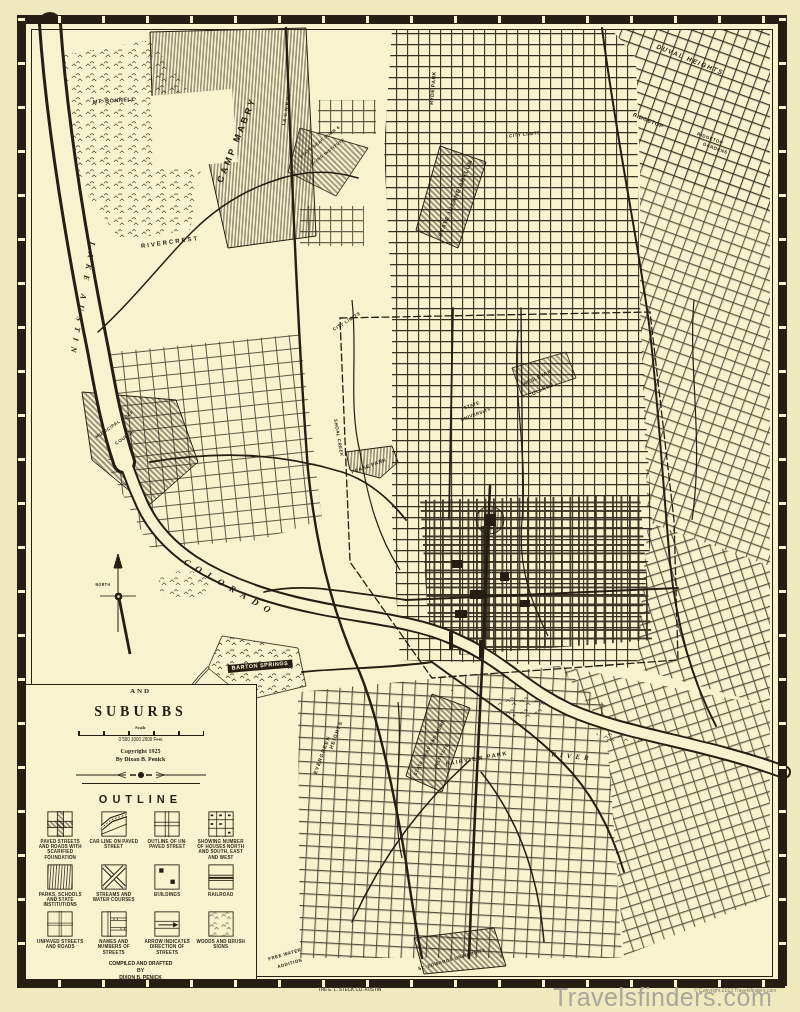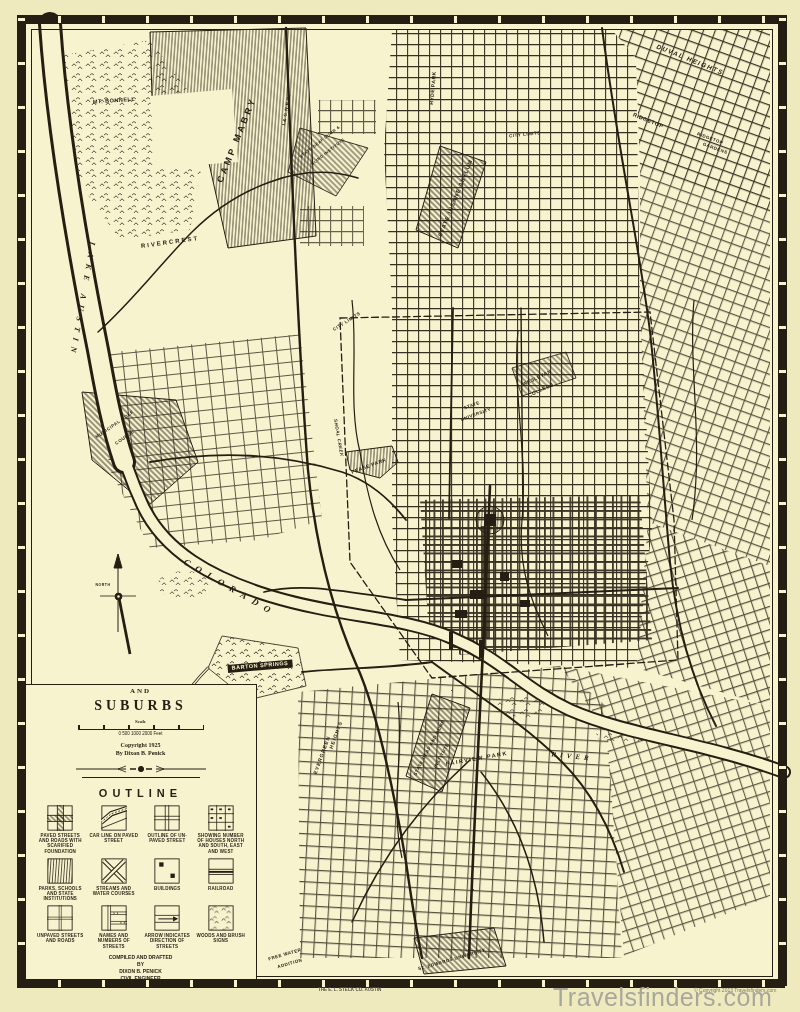--- a/index.html
+++ b/index.html
@@ -19,21 +19,21 @@
   #map-labels{position:absolute;left:0;top:0;width:800px;height:1012px;z-index:4;pointer-events:none}
   .maplabel{position:absolute;white-space:nowrap;font-family:"Liberation Sans",sans-serif;
     font-weight:bold;color:#241f12;transform-origin:center;line-height:1}
   .maplabel.serif{font-family:"Liberation Serif",serif;font-style:italic}
   .maplabel.ital{font-style:italic}
   
   .panel{position:absolute;left:25px;top:684px;width:231px;height:295px;background:#f7f3cf;
     border-top:1.3px solid #241f12;border-right:1.3px solid #241f12;z-index:5;text-align:center}
   .t-title{font-size:17px;font-weight:bold;letter-spacing:1px;margin-top:13px}
   .t-and{font-size:7px;letter-spacing:2px;margin-top:2px;font-weight:bold}
-  .t-sub{font-size:14px;font-weight:bold;letter-spacing:4px;margin-top:3px}
+  .t-sub{font-size:14px;font-weight:bold;letter-spacing:4px;margin-top:9px}
   .t-scaleword{font-size:5px;margin-top:5px;font-weight:bold}
   .scalebar{width:126px;height:4px;margin:1px auto 0;
     border-bottom:1.6px solid #241f12;
     background:repeating-linear-gradient(90deg,#241f12 0 1.6px,transparent 1.6px 25px)}
   .t-scalenums{font-size:4.5px;margin-top:1px;font-family:"Liberation Sans",sans-serif}
   .t-copy{font-size:6px;margin-top:6px;font-weight:bold}
   .t-by{font-size:6px;margin-top:2px;font-weight:bold}
   .ornament{margin:8px auto 0;display:block}
   .hr2{width:118px;margin:3px auto 0;border-top:1.2px solid #241f12;height:0}
   .legend-head{font-size:11px;letter-spacing:5px;margin-top:9px;font-family:"Liberation Sans",sans-serif;font-weight:bold}

